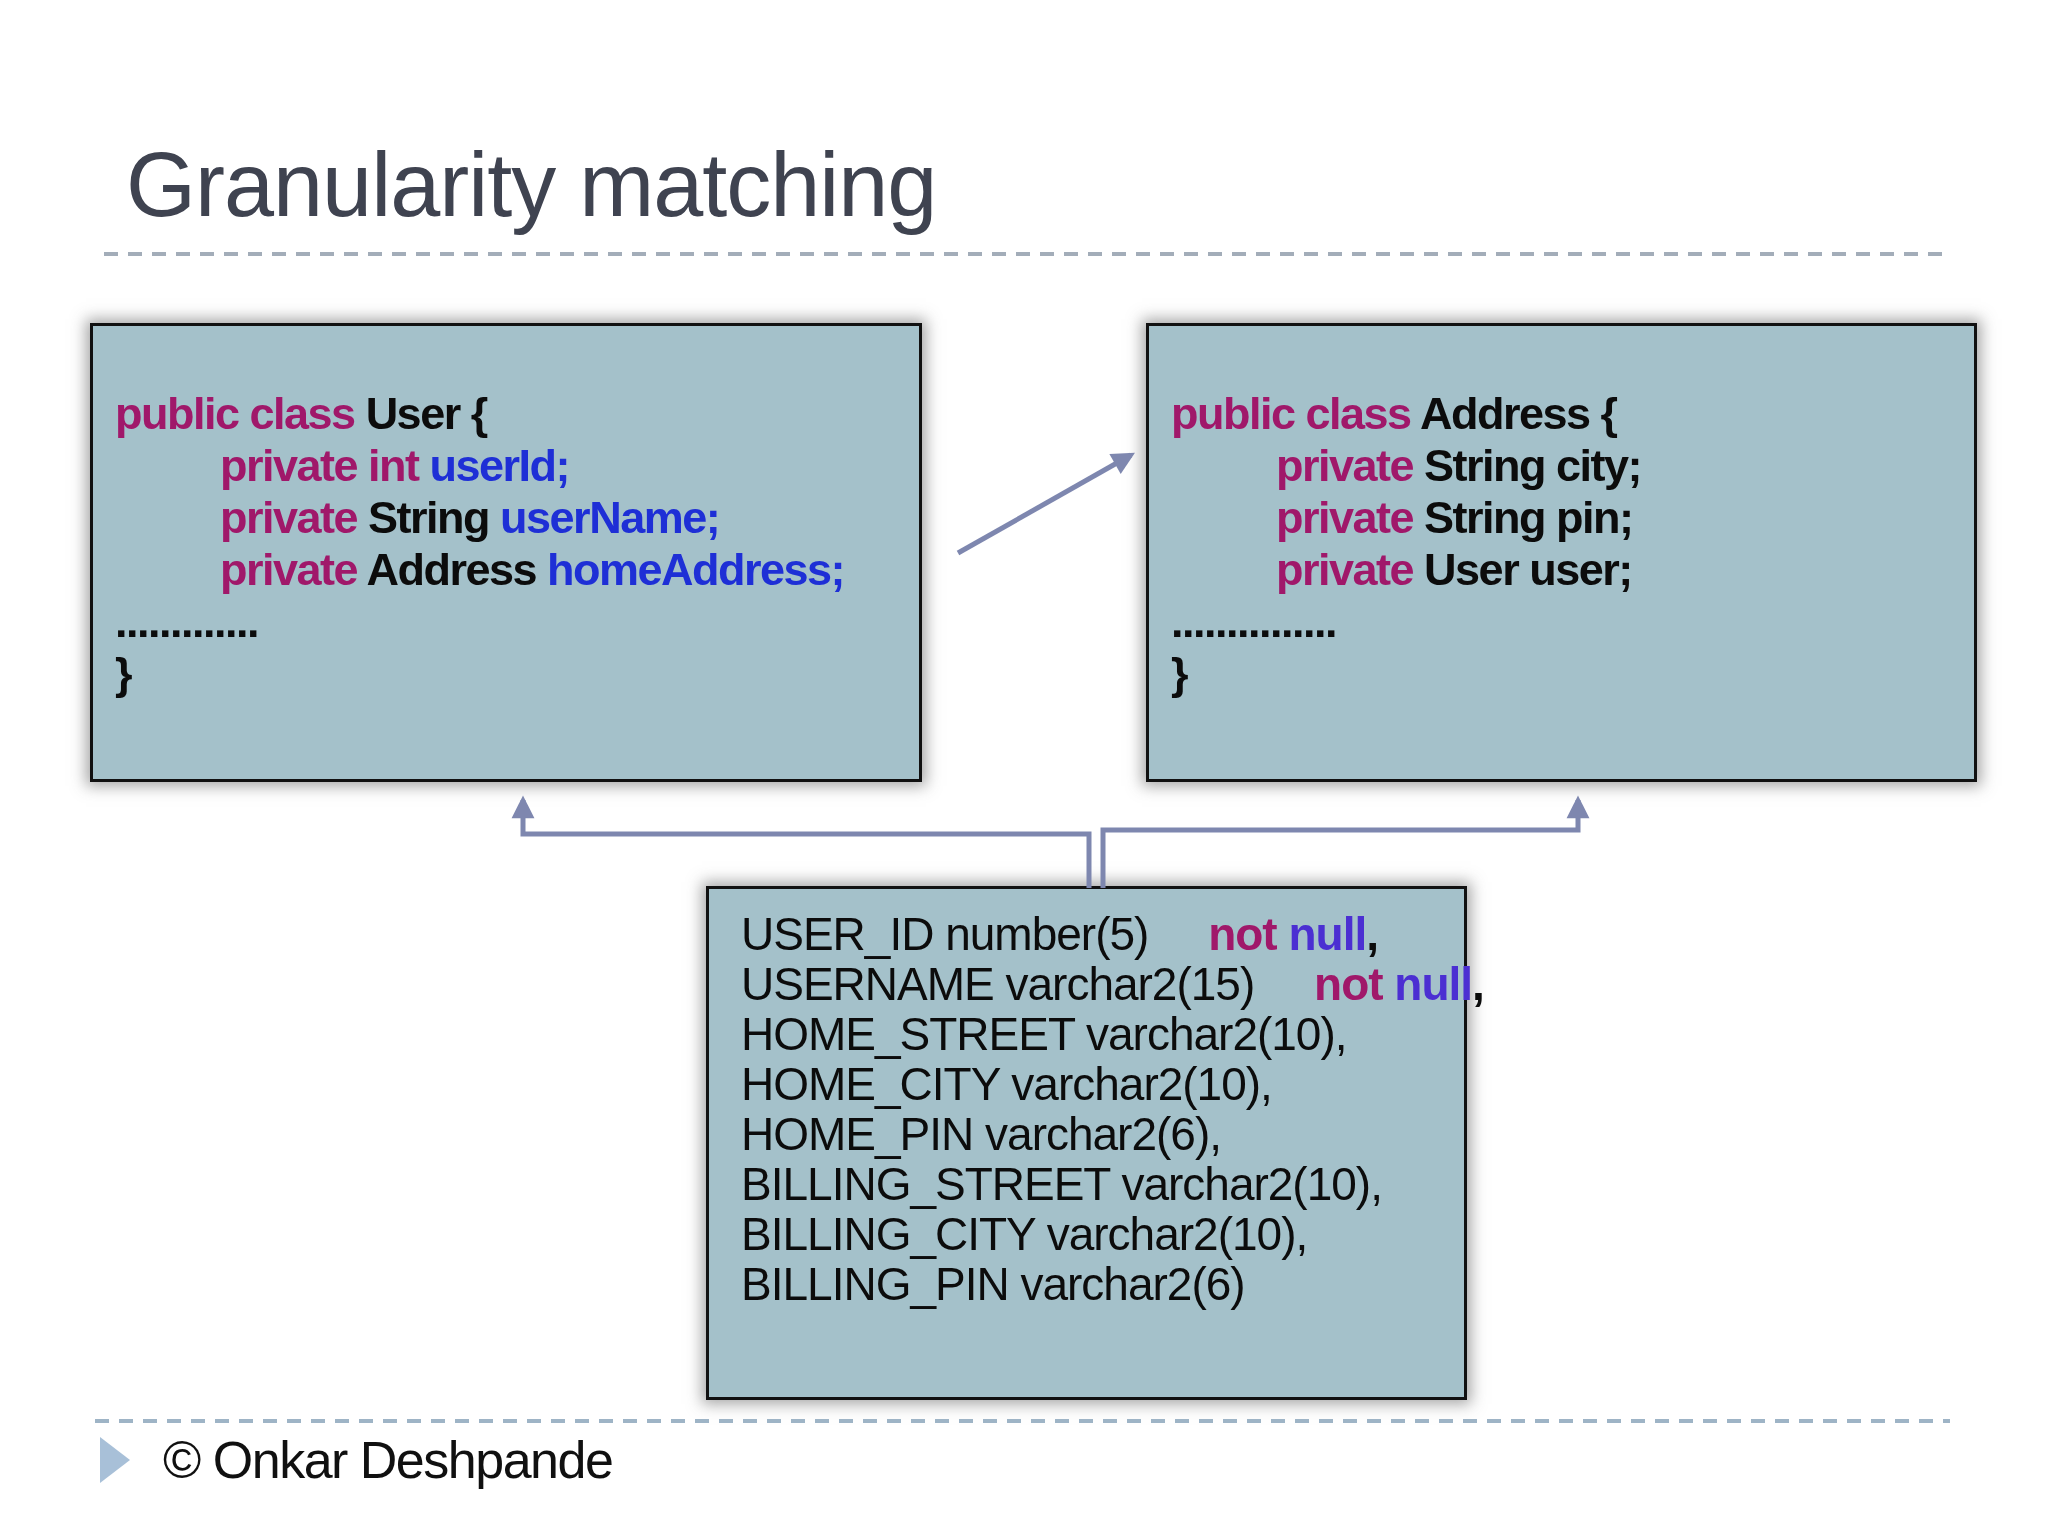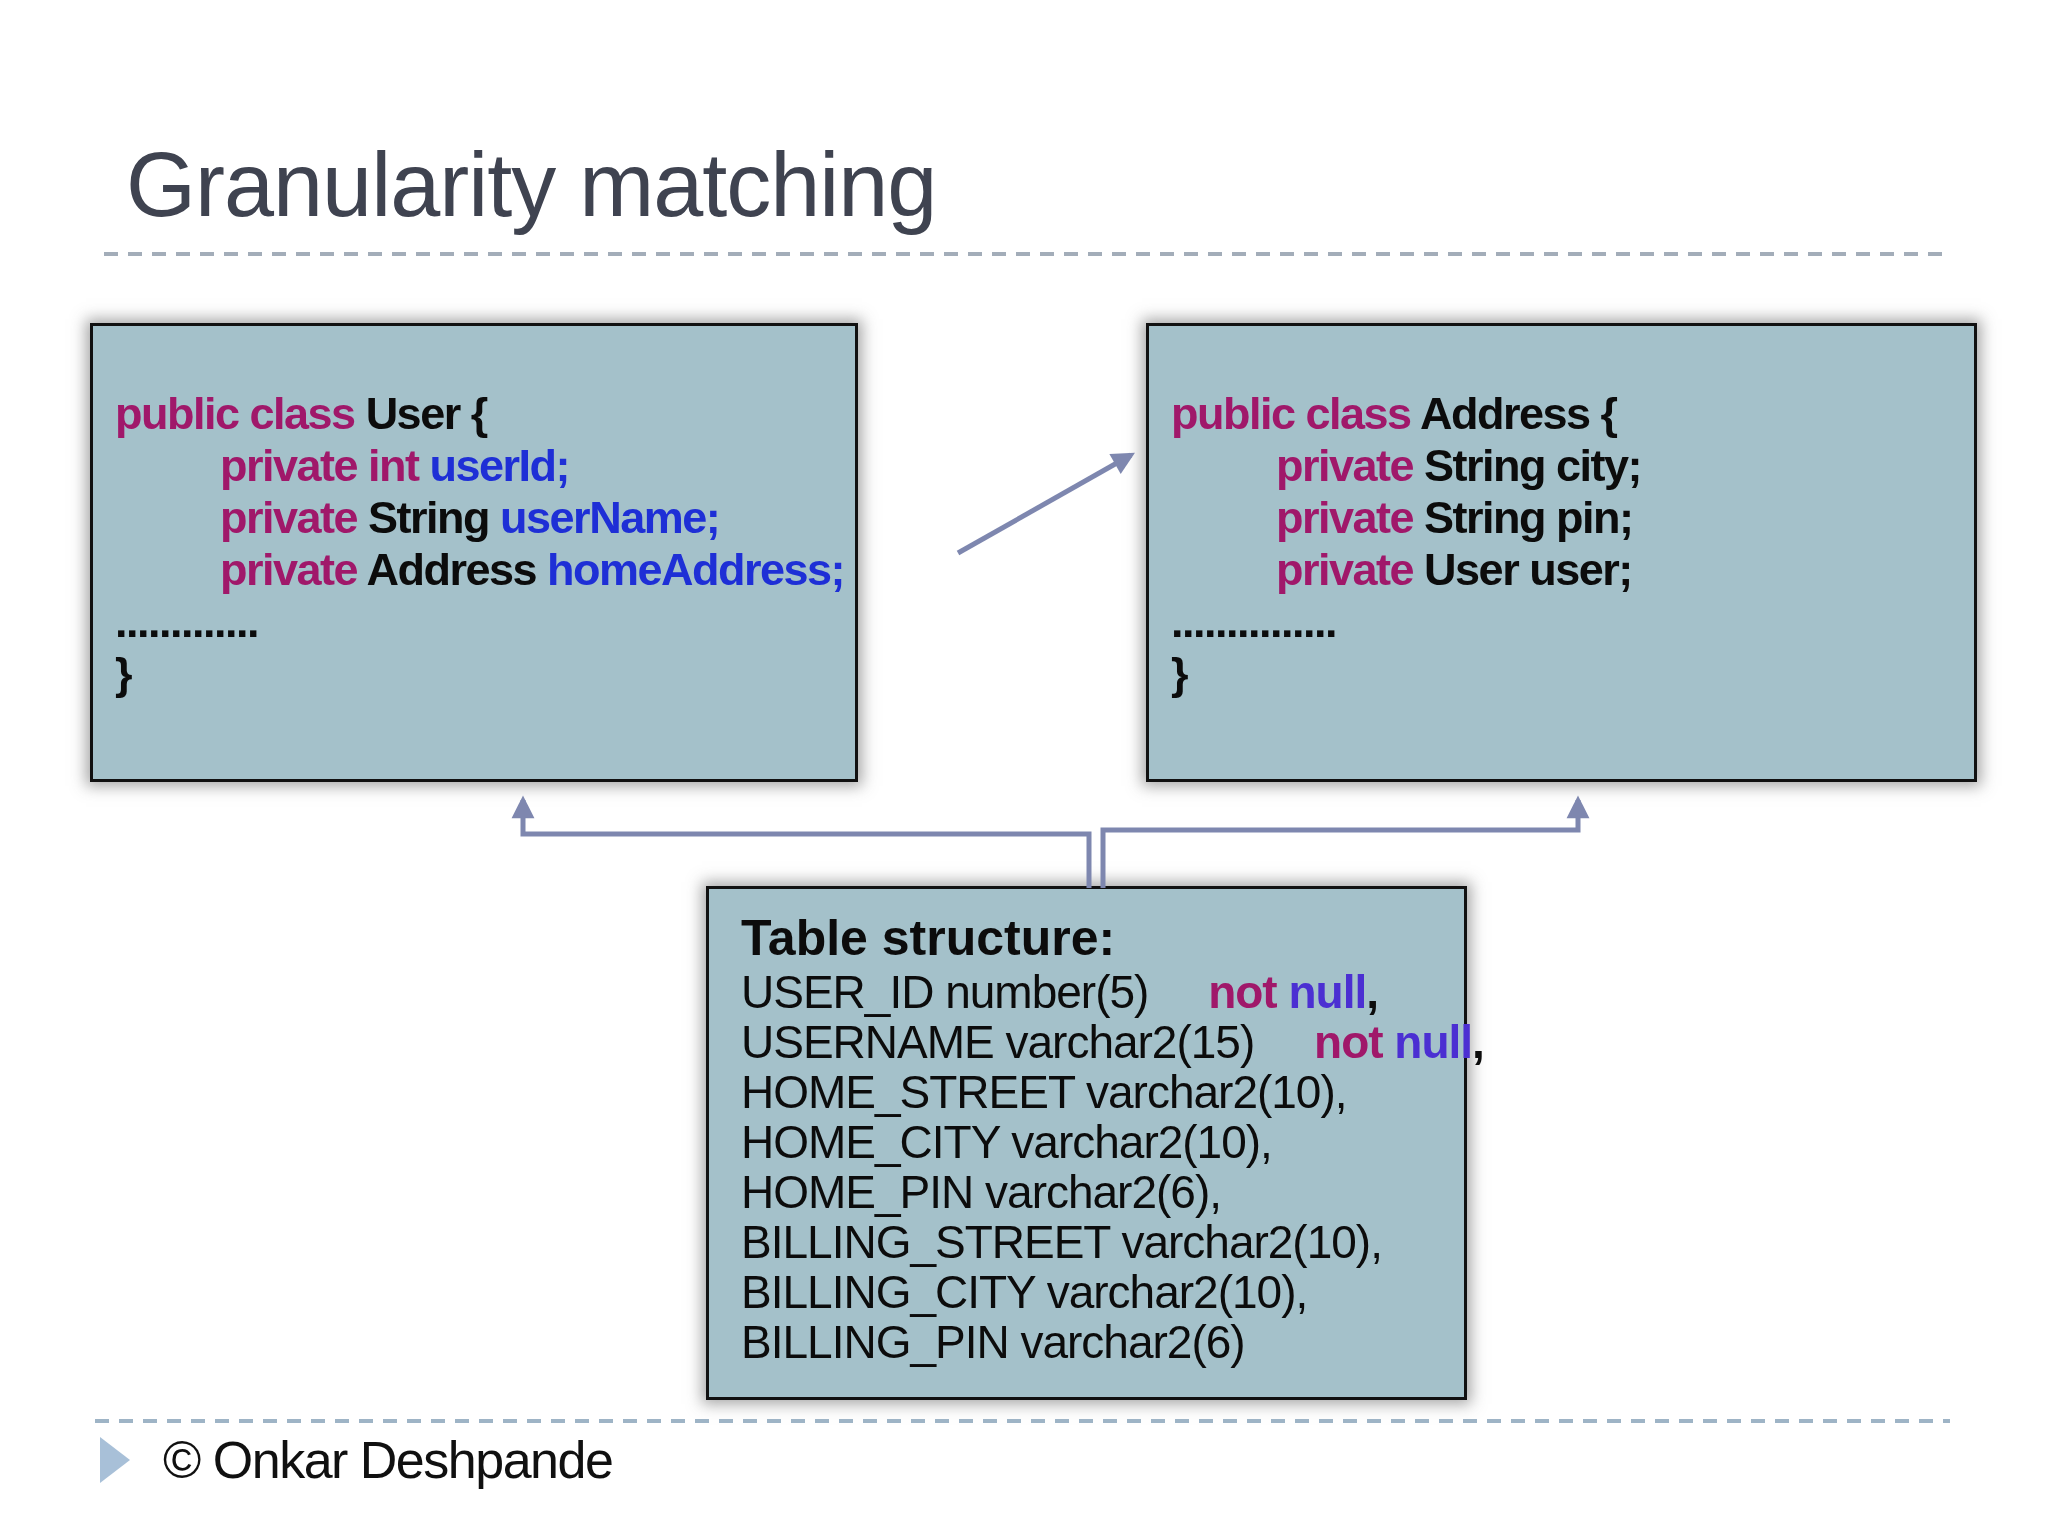--- a/index.html
+++ b/index.html
@@ -34,21 +34,21 @@
   }
 
   
   .box{
     position:absolute;
     background:var(--c-box-fill);
     border:3px solid var(--c-box-border);
     box-shadow:0 0 14px 4px rgba(75,75,75,.5);
     box-sizing:border-box;
   }
-  .box-user{left:90px;top:323px;width:768px;height:459px;padding:62px 14px 0 22px;}
+  .box-user{left:90px;top:323px;width:832px;height:459px;padding:62px 14px 0 22px;}
   .box-address{left:1146px;top:323px;width:831px;height:459px;padding:62px 22px 0 22px;}
   .box-table{left:706px;top:886px;width:761px;height:514px;padding:20px 12px 0 32px;}
 
   .code{
     font-size:45px;font-weight:bold;line-height:52px;letter-spacing:-1.5px;
     color:var(--c-code-text);
     white-space:nowrap;
   }
   .code .line.indent{padding-left:105px;}
 
@@ -110,21 +110,20 @@
         <div class="line"><span class="tok-kw">public class </span><span class="tok-plain">Address {</span></div>
         <div class="line indent"><span class="tok-kw">private </span><span class="tok-plain">String city;</span></div>
         <div class="line indent"><span class="tok-kw">private </span><span class="tok-plain">String pin;</span></div>
         <div class="line indent"><span class="tok-kw">private </span><span class="tok-plain">User user;</span></div>
         <div class="line"><span class="tok-plain">...............</span></div>
         <div class="line"><span class="tok-plain">}</span></div>
       </div>
   </div>
 
   <div class="box box-table">
-    <div class="tbl-heading">Table structure:</div>
     <div class="tbl-code" id="table-code">
         <div class="line"><span class="tok-plain">USER_ID number(5) </span><span class="tok-notkw">not </span><span class="tok-null">null</span><span class="tok-plainb">,</span></div>
         <div class="line"><span class="tok-plain">USERNAME varchar2(15) </span><span class="tok-notkw">not </span><span class="tok-null">null</span><span class="tok-plainb">,</span></div>
         <div class="line"><span class="tok-plain">HOME_STREET varchar2(10),</span></div>
         <div class="line"><span class="tok-plain">HOME_CITY varchar2(10),</span></div>
         <div class="line"><span class="tok-plain">HOME_PIN varchar2(6),</span></div>
         <div class="line"><span class="tok-plain">BILLING_STREET varchar2(10),</span></div>
         <div class="line"><span class="tok-plain">BILLING_CITY varchar2(10),</span></div>
         <div class="line"><span class="tok-plain">BILLING_PIN varchar2(6)</span></div>
       </div>

